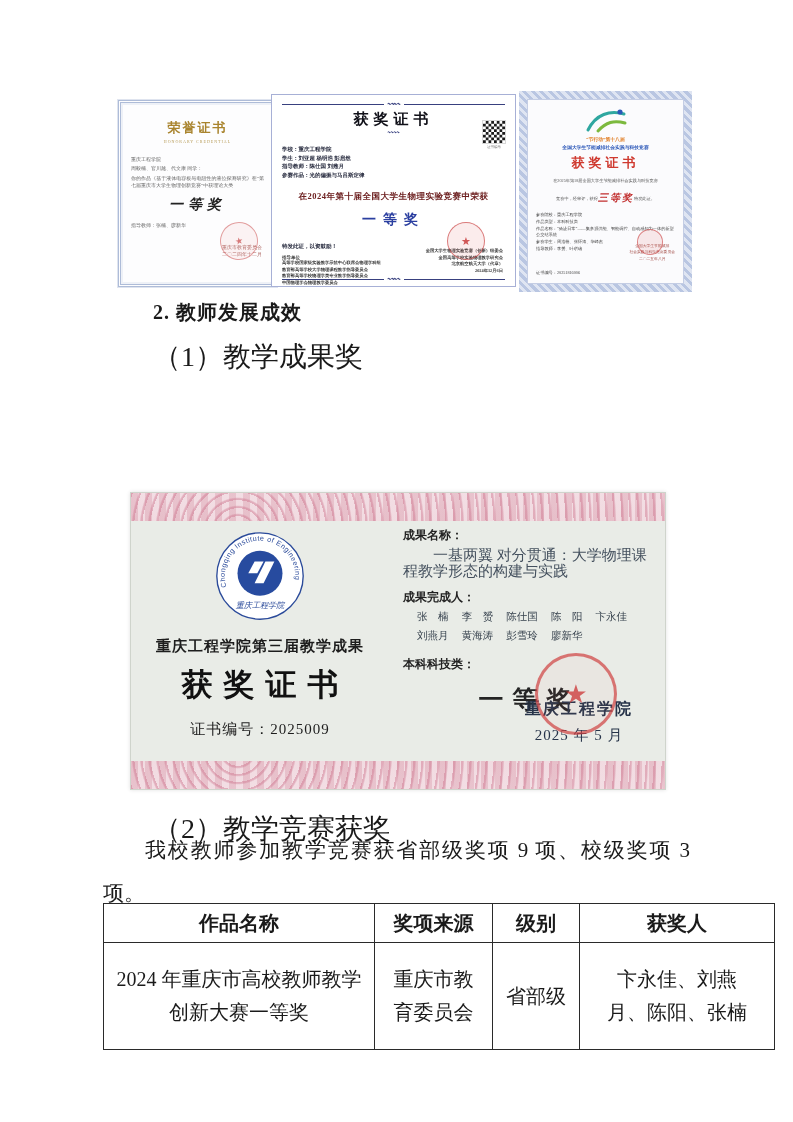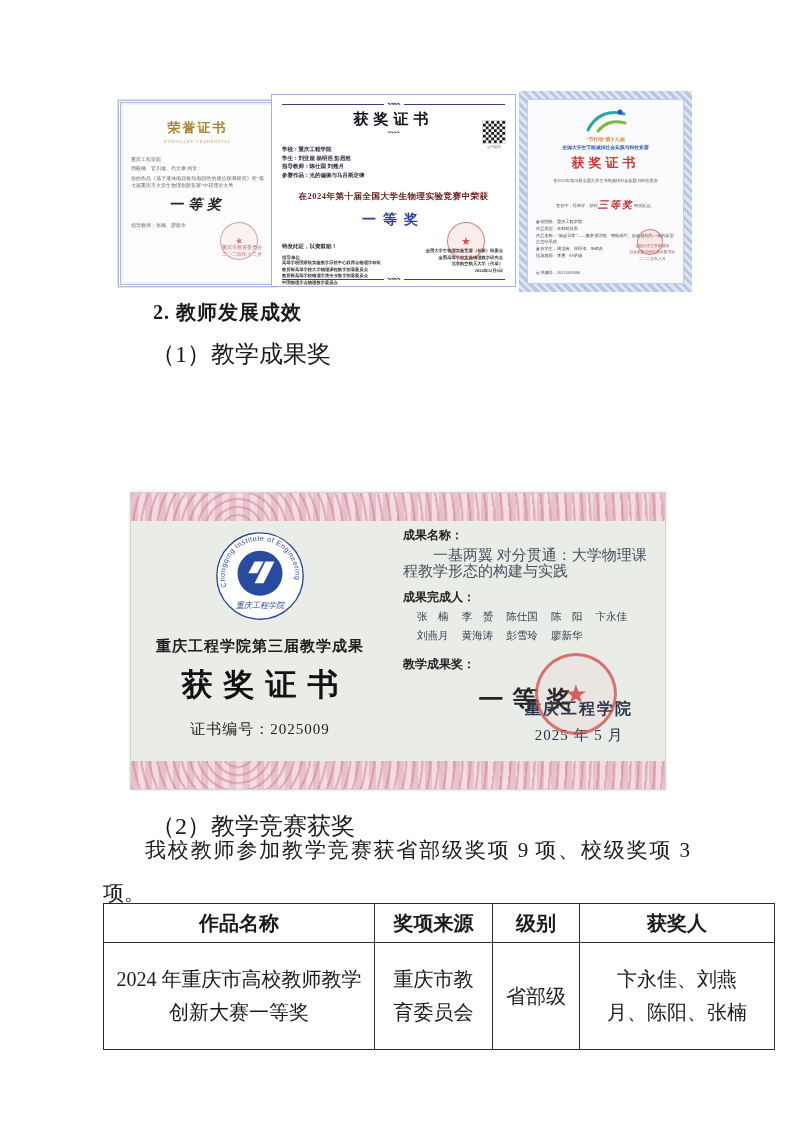--- a/index.html
+++ b/index.html
@@ -53,35 +53,35 @@
 
   
   #cert-energy{left:519px;top:91px;width:173px;height:201px;padding:8px;
     background:repeating-linear-gradient(45deg,#b9c6e2 0 3px,#dfe5f2 3px 6px);}
   .energy-inner{position:relative;width:100%;height:100%;background:#fbfbfd;border:1px solid #c4cde4;padding:6px 8px;}
   .energy-logo{display:block;margin:2px auto 0;}
   .energy-edition{text-align:center;font-size:4.8px;color:#e07b20;font-weight:bold;margin-top:2px;}
   .energy-comp{text-align:center;font-size:4.8px;color:#2b57b8;font-weight:bold;margin-top:2px;}
   .energy-title{text-align:center;font-size:13px;font-weight:900;color:#cf3a30;letter-spacing:4px;margin-top:4px;}
   .energy-st1{text-align:center;font-size:4.2px;color:#555;margin-top:6px;}
-  .energy-award-row{display:flex;justify-content:center;align-items:center;margin-top:15px;}
+  .energy-award-row{display:flex;justify-content:center;align-items:center;margin-top:8px;}
   .energy-st2,.energy-st3{font-size:4.2px;color:#555;}
   .energy-award{font-size:10px;color:#c23030;font-weight:bold;font-style:italic;letter-spacing:2px;}
   .energy-fields{margin-top:7px;}
   .energy-field{font-size:4.2px;color:#444;line-height:6.8px;}
   .energy-issue{position:absolute;right:8px;bottom:22px;text-align:center;}
   .energy-issuer{font-size:3.8px;color:#a24a44;line-height:5.5px;}
   .energy-date{font-size:3.8px;color:#a24a44;margin-top:1px;}
   .energy-stamp{position:absolute;right:20px;bottom:28px;width:26px;height:26px;border-radius:50%;
     border:1px solid rgba(200,60,60,.6);background:rgba(230,120,120,.15);}
   .energy-no{position:absolute;left:8px;bottom:8px;font-size:4.2px;color:#444;}
 
   
   .sect-heading{position:absolute;left:103px;top:299px;width:587px;font-size:20px;font-weight:bold;padding-left:50px;letter-spacing:1px;}
-  .sub-heading{position:absolute;left:103px;width:587px;font-size:24px;text-indent:2em;}
+  .sub-heading{position:absolute;left:97px;width:587px;font-size:28px;text-indent:2em;}
   #sub1{top:338px;}
   #sub2{top:810px;}
   .para{position:absolute;left:103px;width:587px;font-size:21px;line-height:43px;text-align:justify;text-indent:2em;}
   #para1{top:356px;}
   #para2{top:808px;}
 
   
   #big-cert{position:absolute;left:130px;top:492px;width:534px;height:296px;background:#e9ece7;
     border:1px solid #cfd4cc;box-shadow:0 0 4px rgba(0,0,0,.12);}
   .band{position:absolute;left:0;right:0;height:28px;
@@ -242,21 +242,21 @@
       <div class="big-title">获奖证书</div>
       <div class="big-no">证书编号：2025009</div>
     </div>
 
     <div class="big-right">
       <div class="big-label">成果名称：</div>
       <p class="big-name">一基两翼 对分贯通：大学物理课程教学形态的构建与实践</p>
       <div class="big-label mt10">成果完成人：</div>
       <div class="big-people">张　楠　 李　赟　 陈仕国　 陈　阳　 卞永佳</div>
       <div class="big-people">刘燕月　 黄海涛　 彭雪玲　 廖新华</div>
-      <div class="big-label mt12">教学成果奖：</div>
+      <div class="big-label mt12">本科科技类：</div>
       <div class="big-grade">一等奖</div>
       <div class="big-issue">
         <div class="big-issuer">重庆工程学院</div>
         <div class="big-date">2025 年 5 月</div>
       </div>
       <div class="big-stamp">
         <span class="big-stamp-star">★</span>
       </div>
     </div>
   </div>

